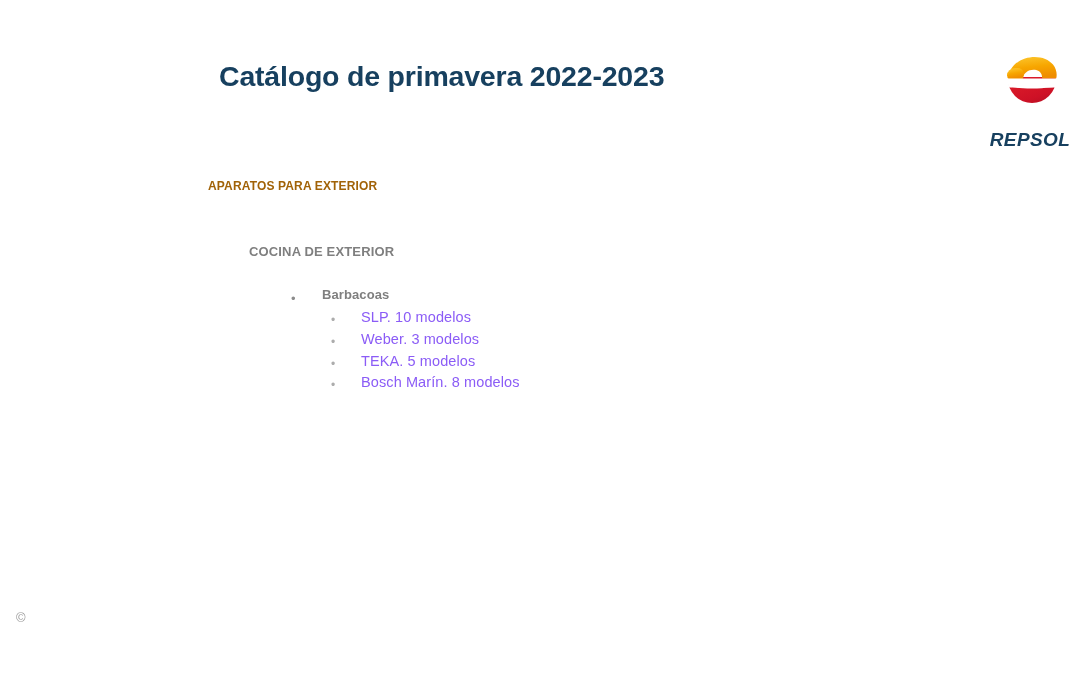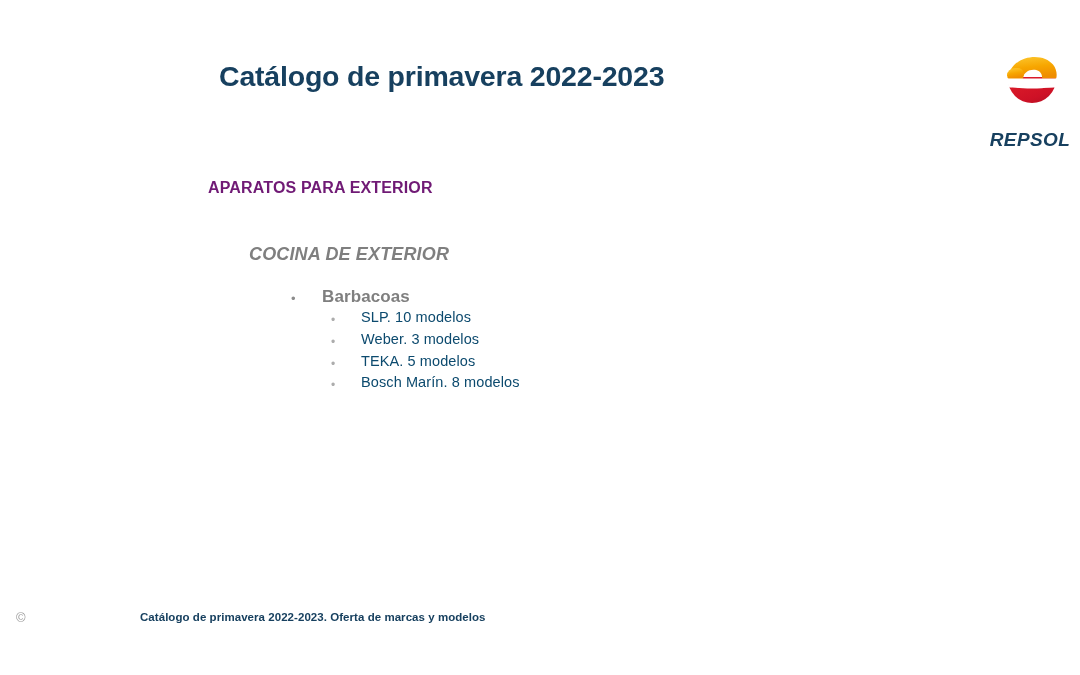--- a/index.html
+++ b/index.html
@@ -70,35 +70,34 @@
     position: absolute;
     left: 0;
     top: 0;
     width: 1080px;
     height: 600px;
   }
 
   .lvl1 {
     position: absolute;
     left: 208px;
-    font-size: 16px;
-    font-weight: bold;
-    color: #701a75;
+    font-size: 12px;
+    font-weight: bold;
+    color: #a16207;
     letter-spacing: 0.15px;
     white-space: nowrap;
   }
   .lvl2 {
     position: absolute;
     left: 249px;
-    font-size: 18px;
+    font-size: 13px;
     font-weight: bold;
     color: #7F7F7F;
     letter-spacing: 0.15px;
     white-space: nowrap;
-    font-style: italic;
   }
 
   .bullet-row {
     position: absolute;
     display: block;
     white-space: nowrap;
   }
   .bullet-row .bullet {
     position: absolute;
     color: #A6A6A6;
@@ -108,34 +107,34 @@
   .bullet-row .btext {
     position: absolute;
     white-space: nowrap;
   }
 
   
   #row-barbacoas { left: 0; top: 287px; }
   #row-barbacoas .bullet { left: 291px; top: 5px; color: #8C8C8C; }
   #row-barbacoas .btext {
     left: 322px; top: 0;
-    font-size: 17px;
+    font-size: 13px;
     font-weight: bold;
     color: #7F7F7F;
     letter-spacing: 0.1px;
   }
 
   
   .row-l4 { left: 0; }
   .row-l4 .bullet { left: 331px; top: 5px; color: #ACACAC; font-size: 12px; }
   .row-l4 .btext {
     left: 361px; top: 0;
     font-size: 14.5px;
     font-weight: normal;
-    color: #0c4a6e;
+    color: #8b5cf6;
     letter-spacing: 0.1px;
   }
 
   
   #footer-copyright {
     position: absolute;
     left: 16px;
     top: 611px;
     font-size: 13px;
     color: #9A9A9A;
@@ -232,15 +231,14 @@
     </div>
 
     <div class="bullet-row row-l4" style="top:374px;">
       <span class="bullet">•</span>
       <span class="btext">Bosch Marín. 8 modelos</span>
     </div>
 
   </div>
 
   <div id="footer-copyright">©</div>
-  <div id="footer-text">Catálogo de primavera 2022-2023. Oferta de marcas y modelos</div>
 
 </div>
 
 </body></html>

